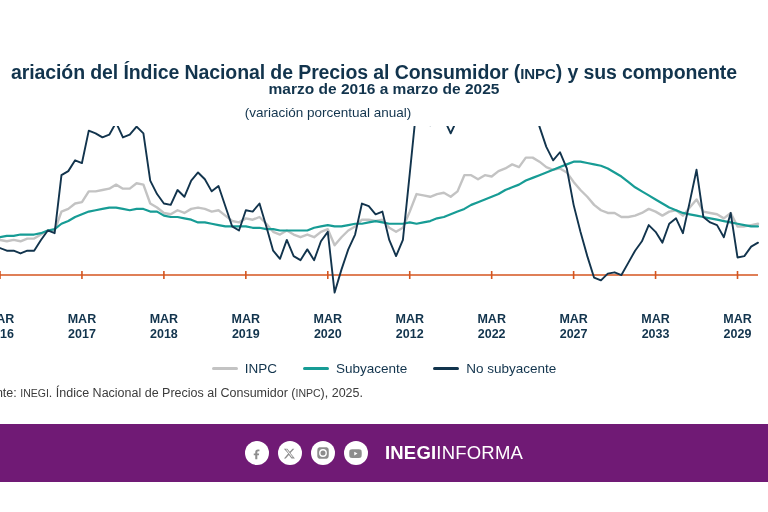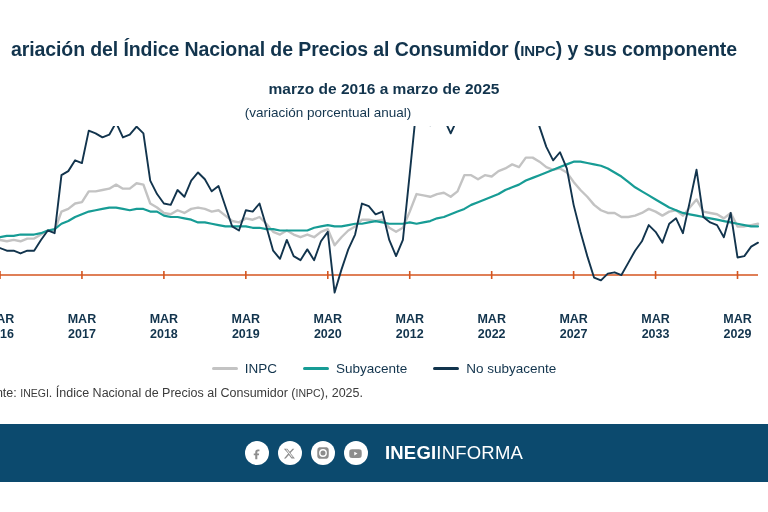--- a/index.html
+++ b/index.html
@@ -7,21 +7,21 @@
     width:768px;height:512px;
     background:#ffffff;
     font-family:"Liberation Sans", sans-serif;
     overflow:hidden;
     position:relative;
   }
   .page{position:absolute;inset:0;background:#fff;}
 
   
   .title{
-    position:absolute;left:0;top:38px;width:748px;
+    position:absolute;left:0;top:61px;width:748px;
     text-align:center;
     font-size:19.5px;font-weight:bold;color:#12344d;
     white-space:nowrap;
     letter-spacing:-0.1px;
   }
   .title .small{font-size:15px;}
   .subtitle{
     position:absolute;left:0;top:80px;width:768px;text-align:center;
     font-size:15.5px;font-weight:bold;color:#12344d;
   }
@@ -66,21 +66,21 @@
   .source{
     position:absolute;left:-18px;top:386px;width:768px;
     font-size:12.5px;color:#3b3b3b;
     white-space:nowrap;
   }
   .source .sc{font-size:10.5px;}
 
   
   .footer{
     position:absolute;left:0;top:424px;width:768px;height:58px;
-    background:#0c4a6e;
+    background:#701a75;
     display:flex;align-items:center;justify-content:center;gap:9px;
   }
   .social{
     width:24px;height:24px;border-radius:50%;background:#ffffff;
     display:flex;align-items:center;justify-content:center;
     color:#8d8d8d;font-weight:bold;
   }
   .social svg{display:block;}
   .brand{
     margin-left:8px;color:#fff;font-size:18.5px;letter-spacing:.2px;

